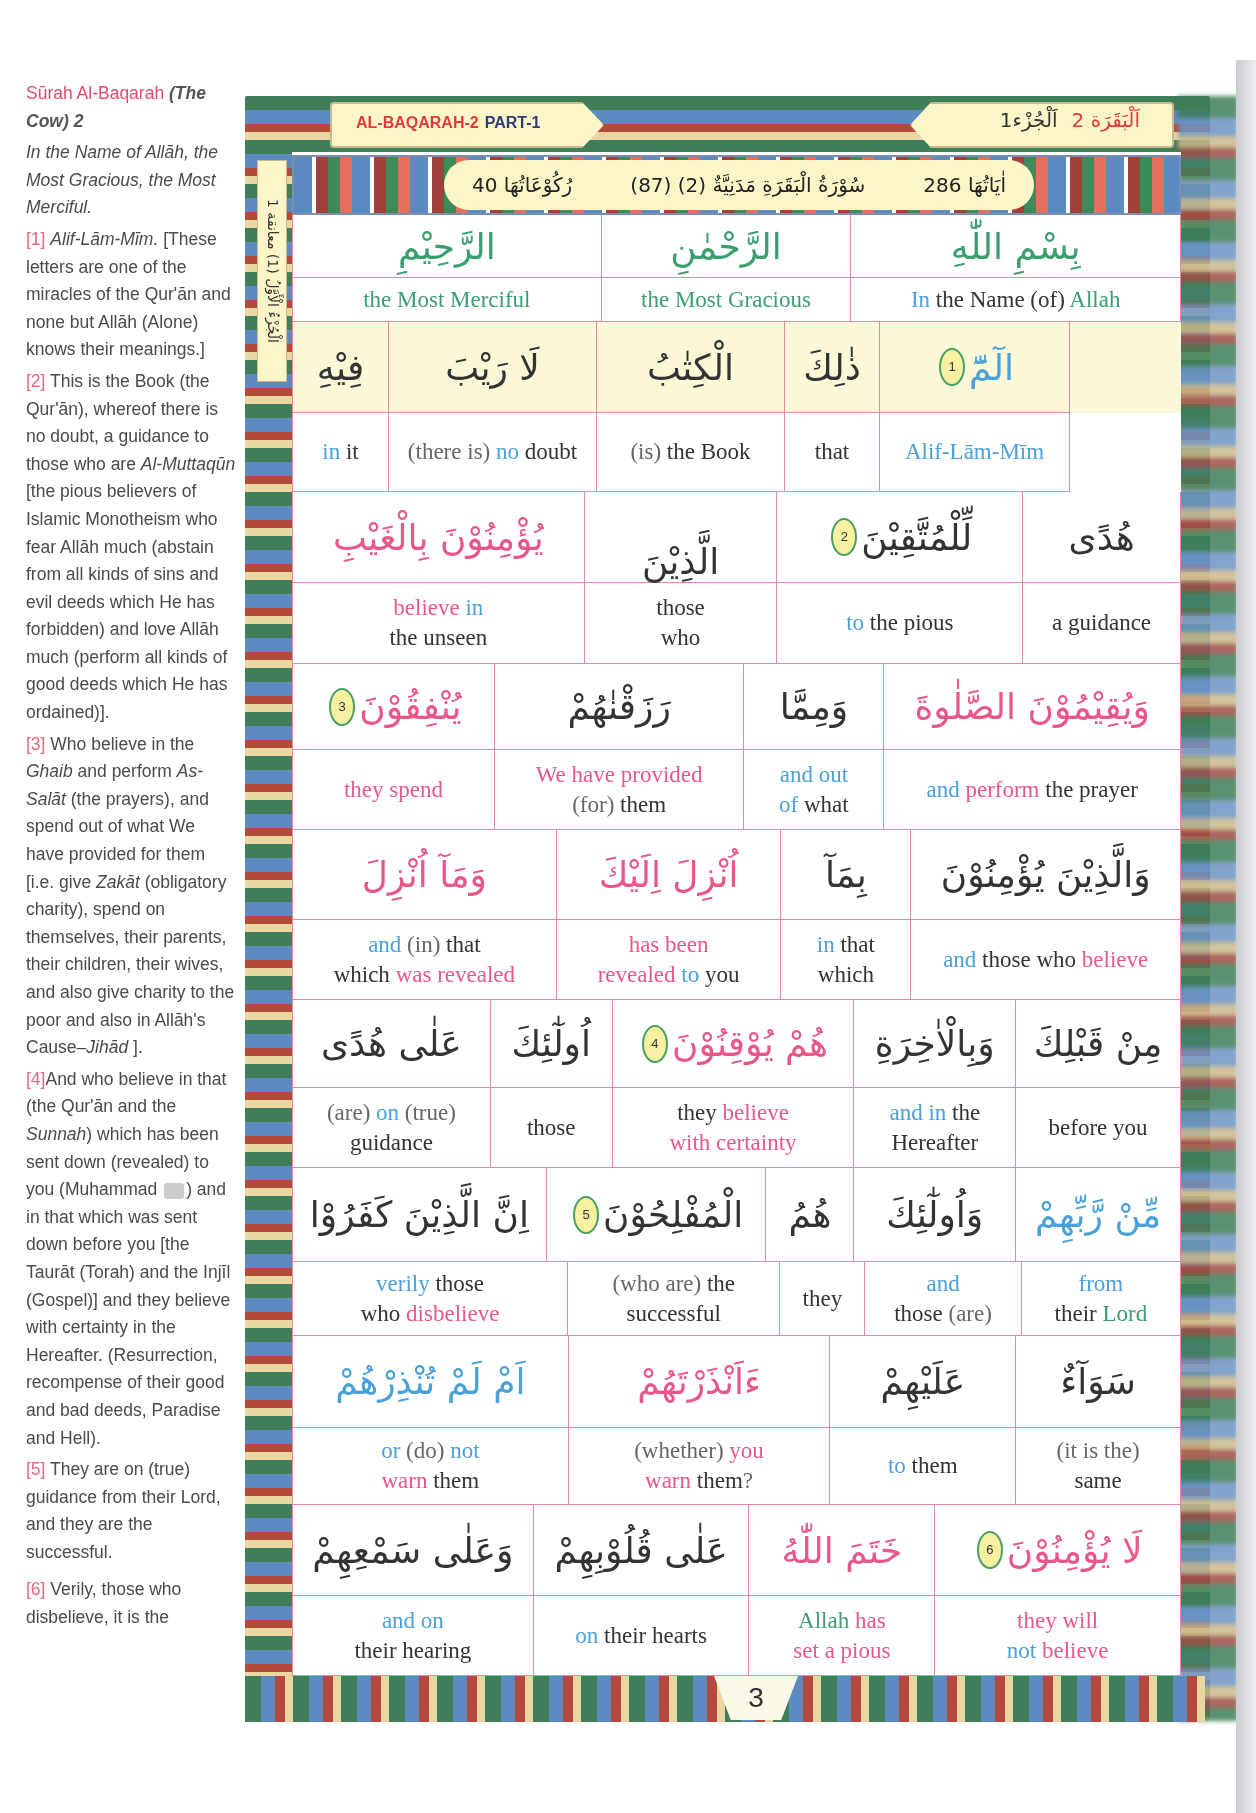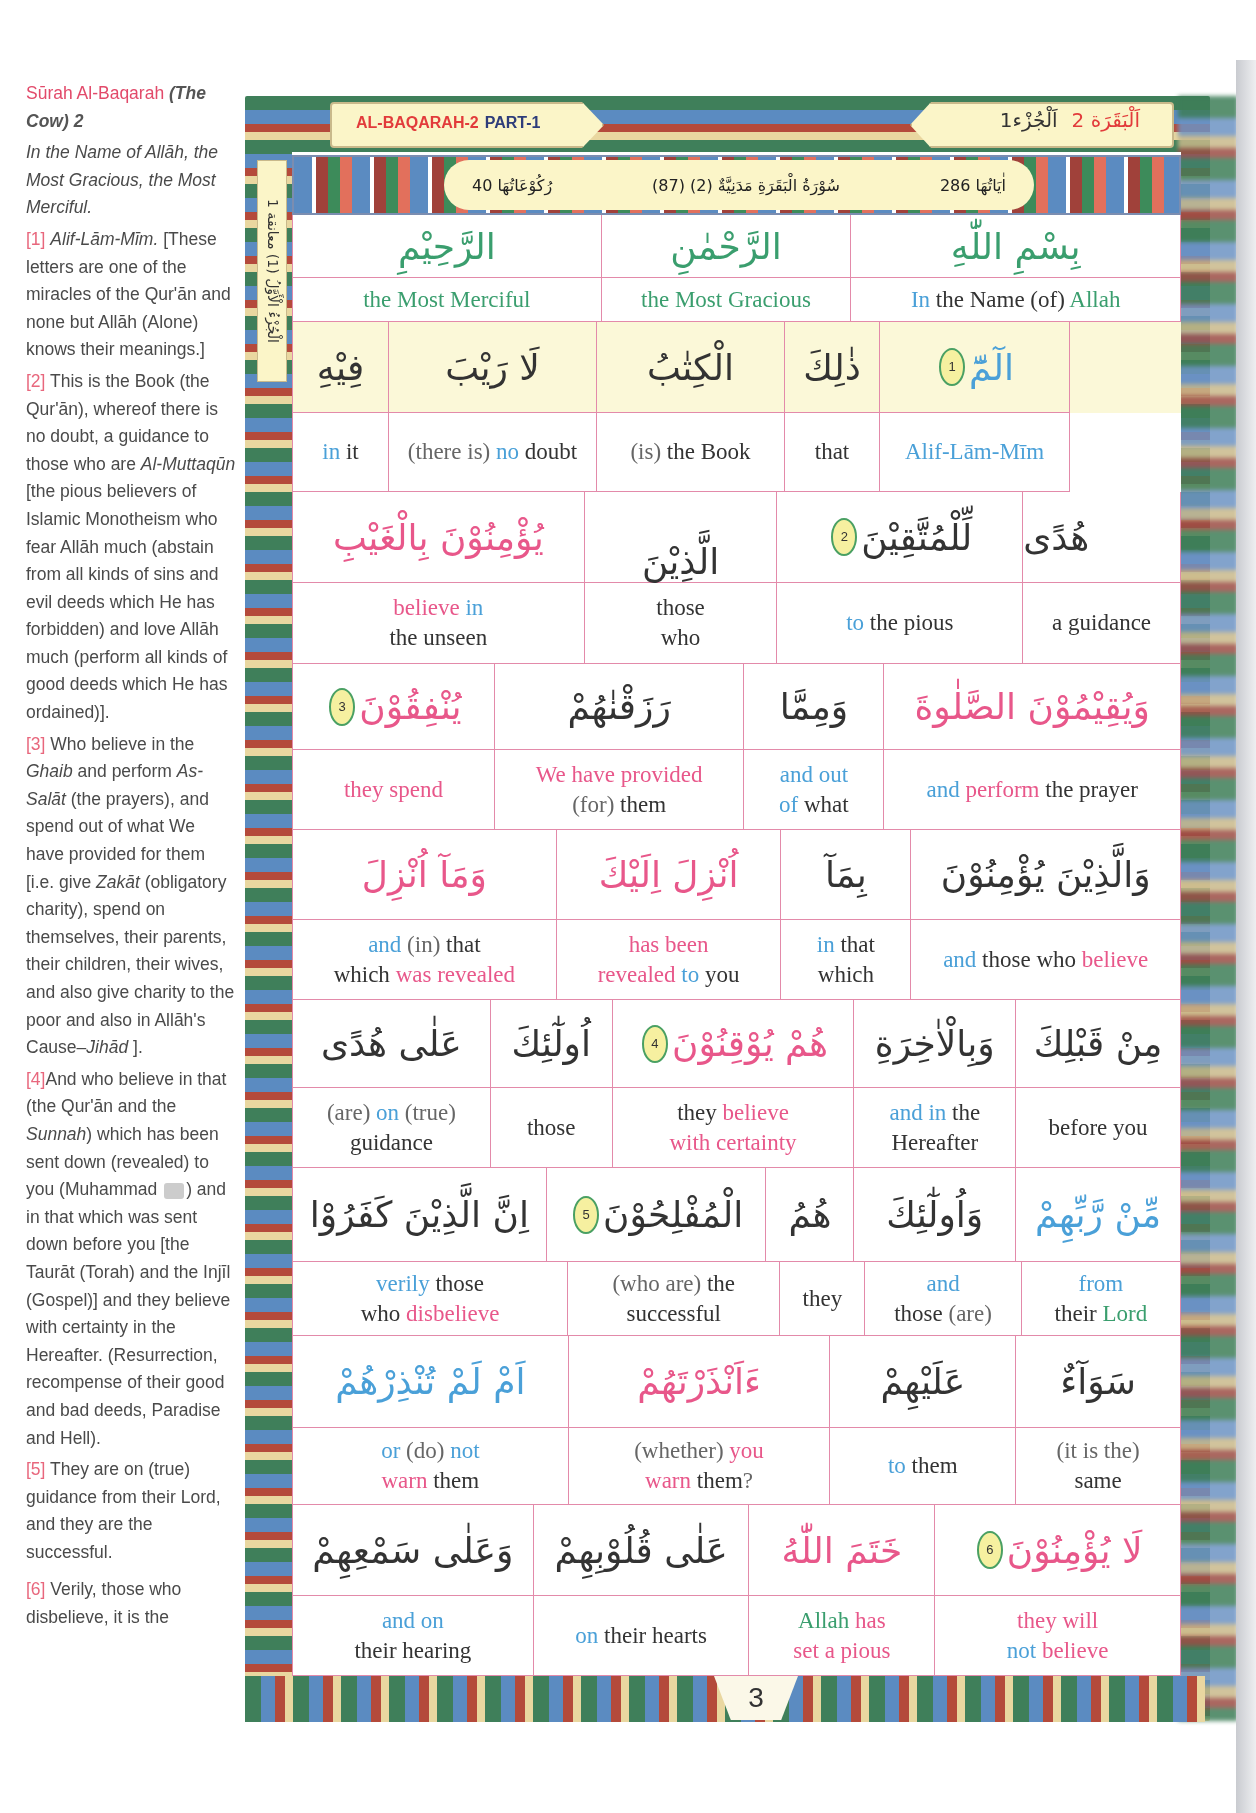--- a/index.html
+++ b/index.html
@@ -36,21 +36,21 @@
   .topbar .ar .dark { color:#333; margin-right:14px; }
   .juz-strip { position:absolute; left:257px; top:160px; width:28px; height:220px; background:#fbf5c8;
            border:1px solid #c9b98b; font-family:"DejaVu Sans", sans-serif; font-size:14px; color:#333;
            writing-mode:vertical-rl; text-align:center; line-height:26px; }
   .page { position:absolute; left:292px; top:152px; width:889px; height:1524px; background:#fff; }
   .banner { position:absolute; left:0; top:3px; width:889px; height:60px;
            background:repeating-linear-gradient(90deg,#5b8bc1 0 18px,#ffffff 18px 22px,#a0413a 22px 34px,#3d8b5a 34px 46px,#e2705c 46px 58px);
            border:2px solid #7b8db0; box-sizing:border-box; }
   .banner .cartouche { position:absolute; left:150px; top:3px; width:590px; height:50px; background:#fbf5c8;
            border-radius:26px; display:flex; align-items:center; justify-content:space-between; padding:0 28px;
-           box-sizing:border-box; font-family:"DejaVu Sans", sans-serif; font-size:16px; color:#222; direction:ltr; }
+           box-sizing:border-box; font-family:"DejaVu Sans", sans-serif; font-size:20px; color:#222; direction:ltr; }
   .grid { position:absolute; left:0; top:63px; width:889px; }
   .row { display:flex; border-left:1px solid #e38aaa; }
   .row .cell { border-right:1px solid #e38aaa; border-bottom:1px solid #e38aaa; box-sizing:border-box;
            display:flex; align-items:center; justify-content:center; text-align:center; }
   .row.ar .cell { font-family:"DejaVu Sans", sans-serif; font-size:36px; color:#222; direction:rtl; }
   .row.ar.hl { background:#fbf8d8; }
   .row.en .cell { font-family:"Liberation Serif", serif; font-size:23px; color:#444; line-height:30px; }
   .g { color:#3a9e6e; } .b { color:#4aa0d8; } .p { color:#e8578a; } .k { color:#333; } .gr { color:#666; }
   .marker { display:inline-block; width:22px; height:34px; border-radius:50%; background:#f6f0a0;
            border:2px solid #4aa063; font-size:13px; line-height:34px; color:#333; font-family:"Liberation Sans",sans-serif;
@@ -157,21 +157,21 @@
         <div class="cell" style="width: 292px;">
           <span class="p">يُؤْمِنُوْنَ بِالْغَيْبِ</span>
         </div>
         <div class="cell" style="width: 193px; align-items: flex-end;">
           <span class="k">الَّذِيْنَ</span>
         </div>
         <div class="cell" style="width: 246px;">
           <span class="k">لِّلْمُتَّقِيْنَ</span>
           <span class="marker">2</span>
         </div>
-        <div class="cell" style="width: 158px; justify-content: flex-end;">
+        <div class="cell" style="width: 158px;">
           <span class="k">هُدًى</span>
         </div>
       </div>
       <div class="row en" style="height: 81px;">
         <div class="cell" style="width: 292px;">
           <div><span class="p">believe</span><span class="b"> in</span><br><span class="k">the unseen</span></div>
         </div>
         <div class="cell" style="width: 193px;">
           <div><span class="k">those</span><br><span class="k">who</span></div>
         </div>

